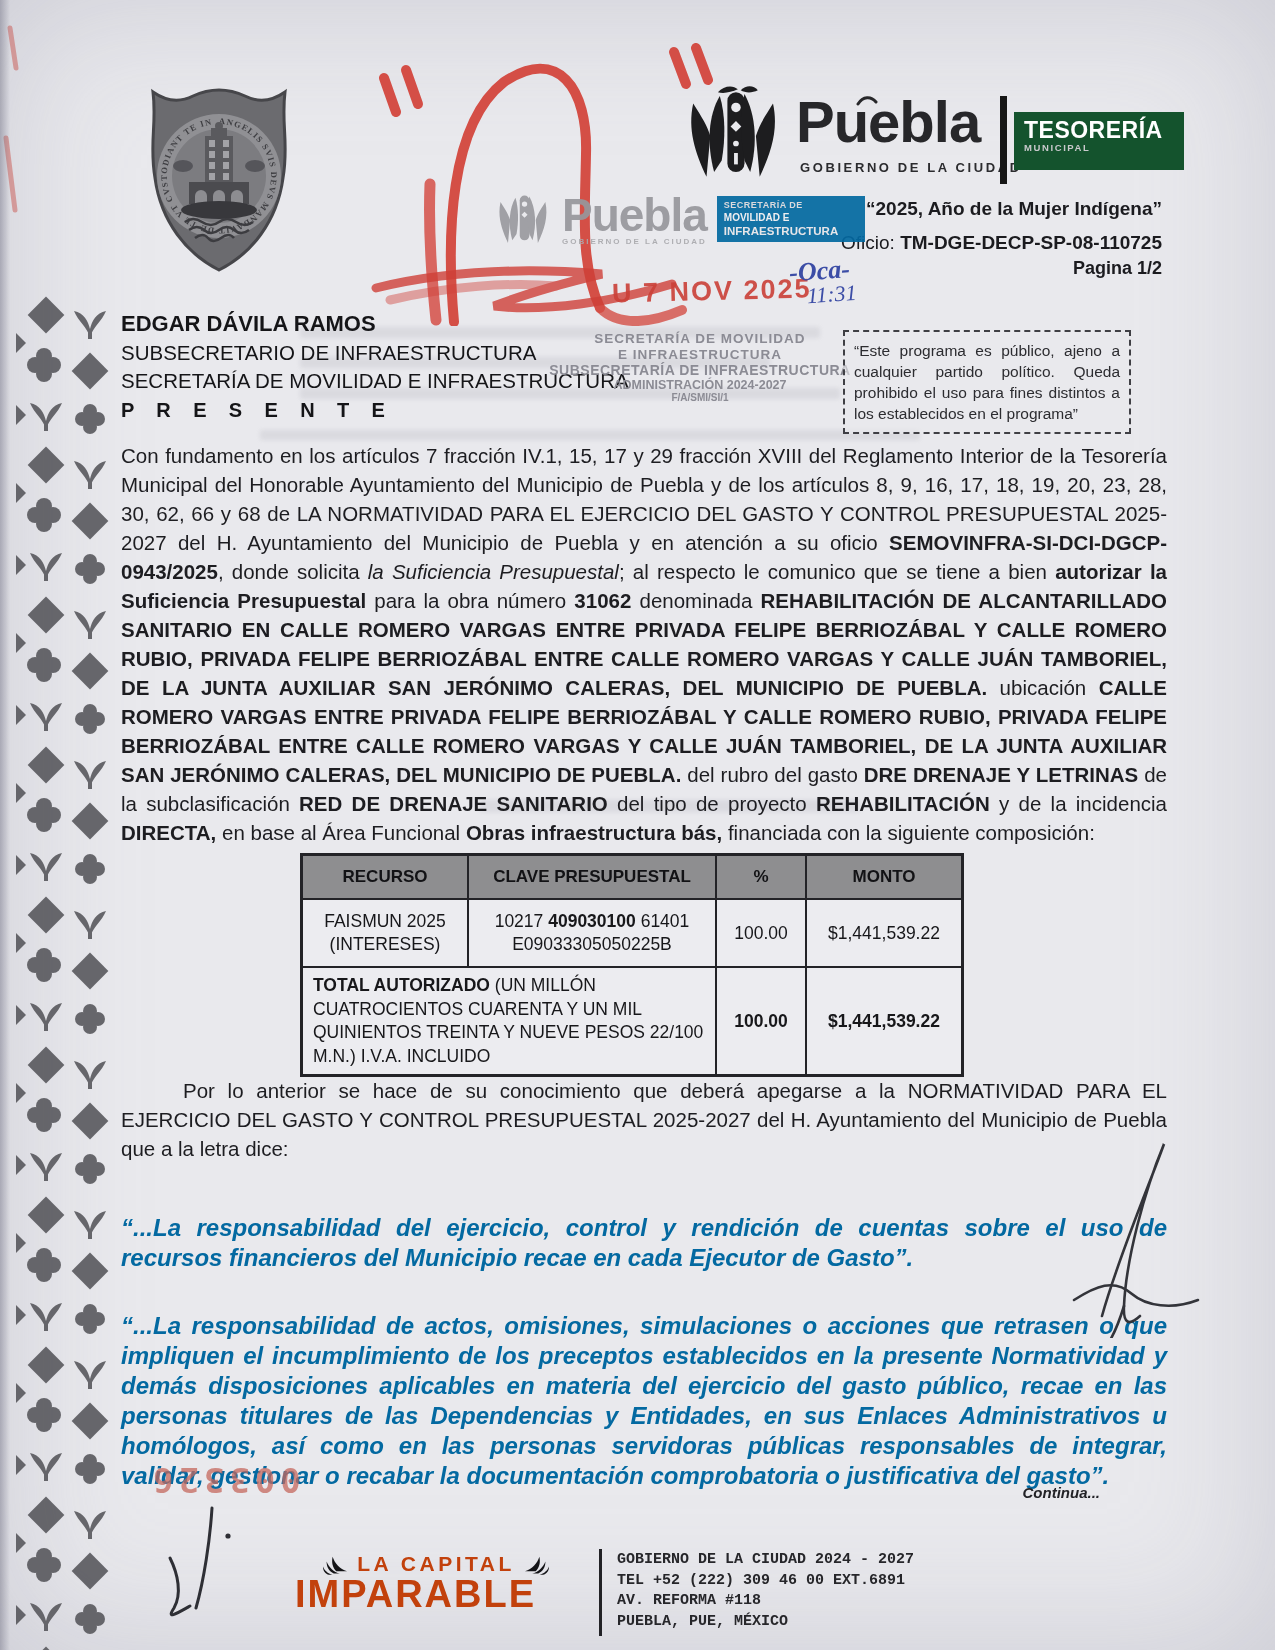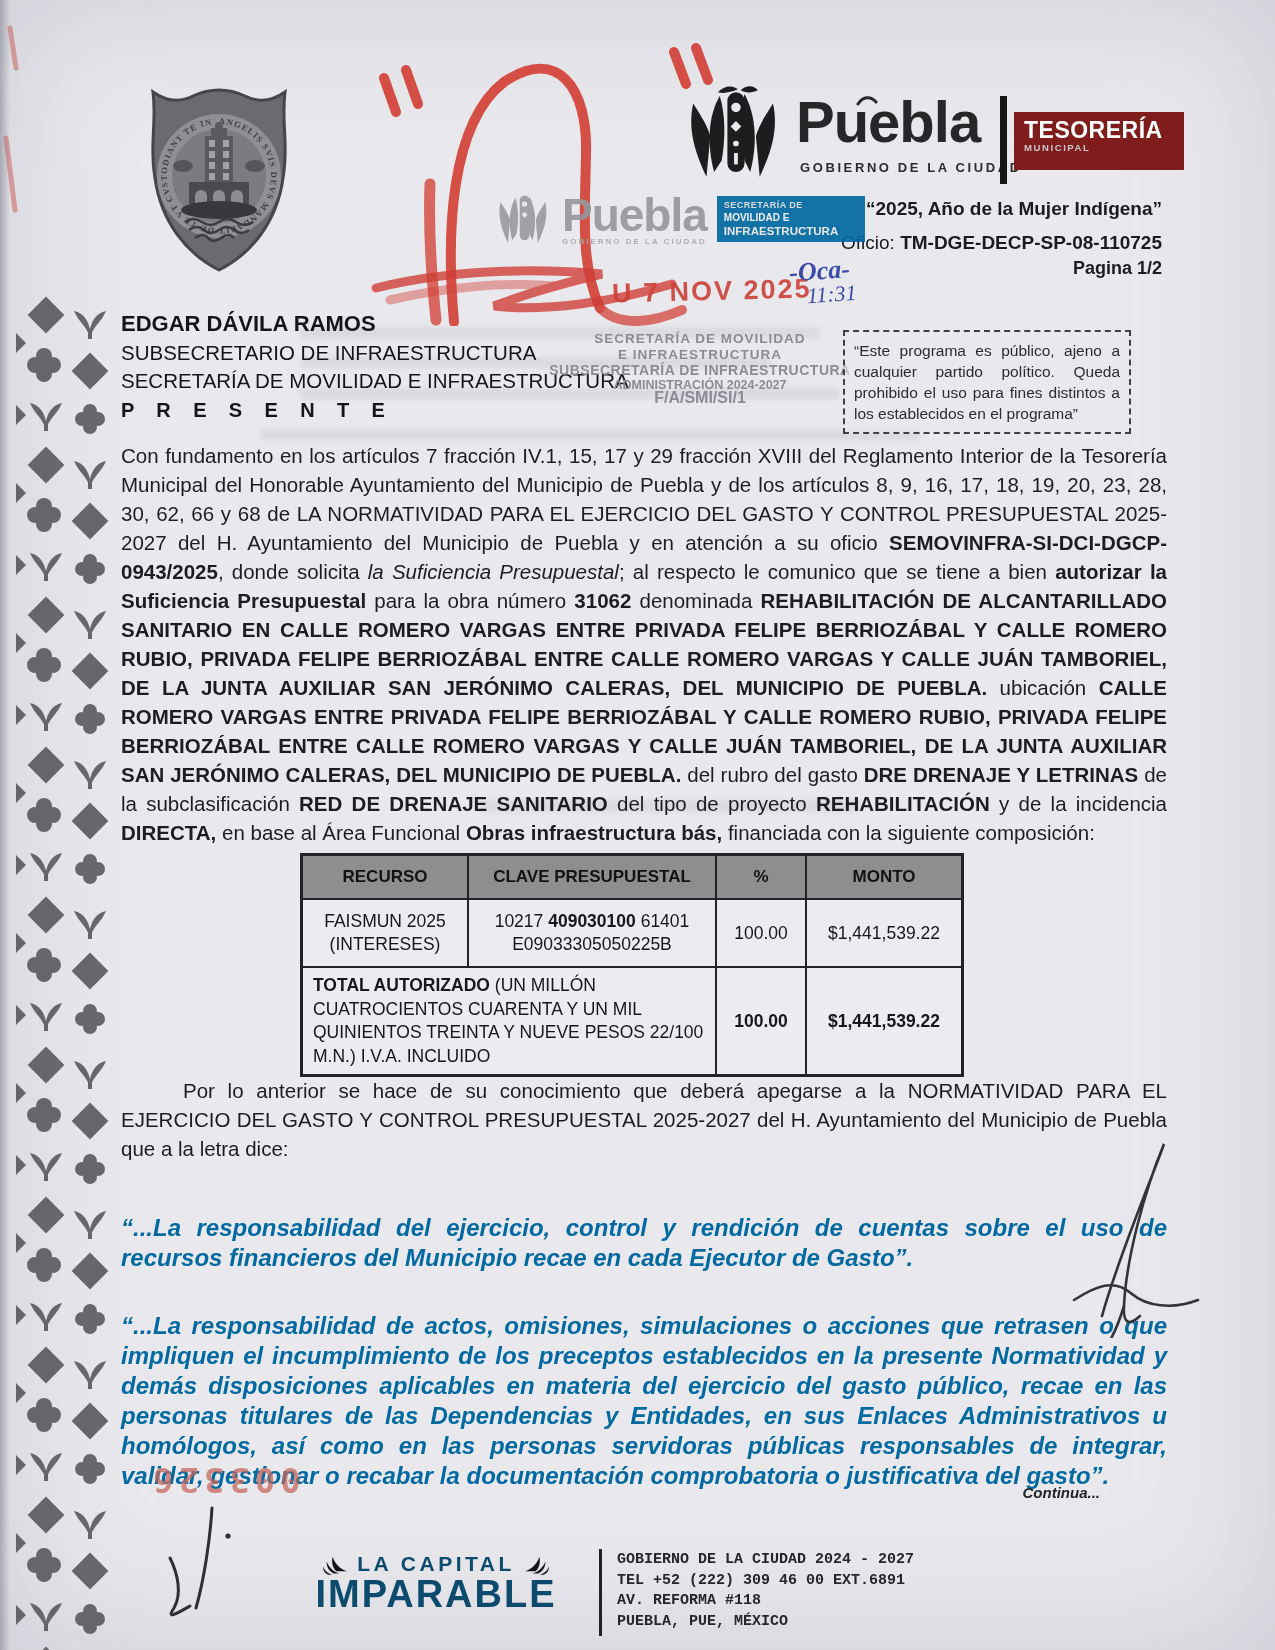--- a/index.html
+++ b/index.html
@@ -26,21 +26,21 @@
 
   
   .red-a{left:360px;top:24px;width:382px;height:302px;}
 
   
   .brand-emblem{left:678px;top:84px;width:114px;height:100px;}
   .brand-word{left:796px;top:88px;font-size:58px;font-weight:800;letter-spacing:-1px;color:#27272a;}
   .brand-tilde{left:856px;top:96px;width:22px;height:10px;}
   .brand-tag{left:800px;top:160px;font-size:13px;font-weight:700;letter-spacing:2.6px;color:#2b2b2e;}
   .brand-bar{left:1000px;top:96px;width:7px;height:88px;background:#161616;}
-  .brand-box{left:1014px;top:112px;width:150px;height:46px;background:#7f1d1d;color:#fff;padding:6px 10px;}
+  .brand-box{left:1014px;top:112px;width:150px;height:46px;background:#14532d;color:#fff;padding:6px 10px;}
   .brand-box .l1{font-size:23px;font-weight:800;letter-spacing:.5px;line-height:24px;}
   .brand-box .l2{font-size:9.5px;color:#c9c9cc;letter-spacing:1.6px;font-weight:700;}
 
   .motto{right:113px;top:198px;font-size:19px;font-weight:700;color:#1b1b1f;}
   .oficio{right:113px;top:232px;font-size:19px;color:#1b1b1f;}
   .oficio .num{font-weight:700;}
   .pagina{right:113px;top:258px;font-size:18px;font-weight:700;color:#1b1b1f;}
 
   
   .gray-stamp{left:492px;top:190px;display:flex;align-items:center;gap:6px;filter:blur(.4px);opacity:.92;}
@@ -62,21 +62,21 @@
   .recipient{left:121px;top:310px;line-height:28.5px;color:#151518;}
   .recipient .nm{font-size:22px;font-weight:700;}
   .recipient .tl{font-size:20.5px;}
   .recipient .ps{font-size:20px;font-weight:700;letter-spacing:.42em;}
 
   .received-stamp{left:545px;top:331px;width:310px;text-align:center;color:#8b8b94;font-weight:700;filter:blur(.3px);white-space:nowrap;}
   .received-stamp .r0{font-size:13.5px;letter-spacing:1px;line-height:16px;}
   .received-stamp .r1{font-size:13.5px;letter-spacing:1px;line-height:15px;}
   .received-stamp .r2{font-size:14px;letter-spacing:.5px;line-height:16px;}
   .received-stamp .r3{font-size:12.5px;line-height:14px;}
-  .received-stamp .r4{font-size:16px;line-height:12px;}
+  .received-stamp .r4{font-size:10px;line-height:12px;}
 
   .notice{left:843px;top:330px;width:266px;border:2.5px dashed #3f3f44;padding:8px 9px;
           font-size:15.5px;line-height:21px;color:#2c2c30;text-align:justify;background:rgba(233,233,237,.6);}
 
   .p1{left:121px;top:441px;width:1046px;font-size:20.5px;line-height:29px;text-align:justify;}
   .p2{left:121px;top:1076px;width:1046px;font-size:20.5px;line-height:29px;text-align:justify;text-indent:62px;}
   .q{left:121px;width:1046px;font-size:24px;line-height:30px;text-align:justify;font-weight:700;font-style:italic;color:#0369a1;}
   .q1{top:1213px;}
   .q2{top:1311px;}
 
@@ -93,21 +93,21 @@
 
   
   .signature{left:1066px;top:1130px;width:146px;height:208px;}
 
   .folio{left:148px;top:1460px;font-family:"DejaVu Sans Mono",monospace;font-size:34px;font-weight:700;
          color:#c5685e;transform:rotate(180deg);letter-spacing:5px;opacity:.75;}
   .continua{right:175px;top:1484px;font-size:15px;font-weight:700;font-style:italic;color:#222226;}
   .pen{left:150px;top:1500px;width:120px;height:135px;}
 
   
-  .footer-logo{left:295px;top:1552px;width:282px;text-align:center;color:#0c4a6e;}
+  .footer-logo{left:295px;top:1552px;width:282px;text-align:left;color:#c2410c;}
   .fl-top{display:flex;align-items:center;justify-content:center;gap:7px;}
   .fl-top .t1{font-size:21px;font-weight:800;letter-spacing:3.5px;}
   .fl-top svg{width:30px;height:24px;}
   .fl-bottom{font-size:38px;font-weight:700;letter-spacing:2px;margin-top:-3px;}
   .footer-bar{left:599px;top:1549px;width:3px;height:87px;background:#222226;}
   .footer-addr{left:617px;top:1550px;font-family:"Liberation Mono",monospace;font-size:15px;font-weight:700;line-height:20.5px;color:#26262a;}
 
   
   .ghost{background:rgba(125,125,140,.14);filter:blur(2px);border-radius:3px;}
   .g1{left:300px;top:327px;width:520px;height:11px;}

